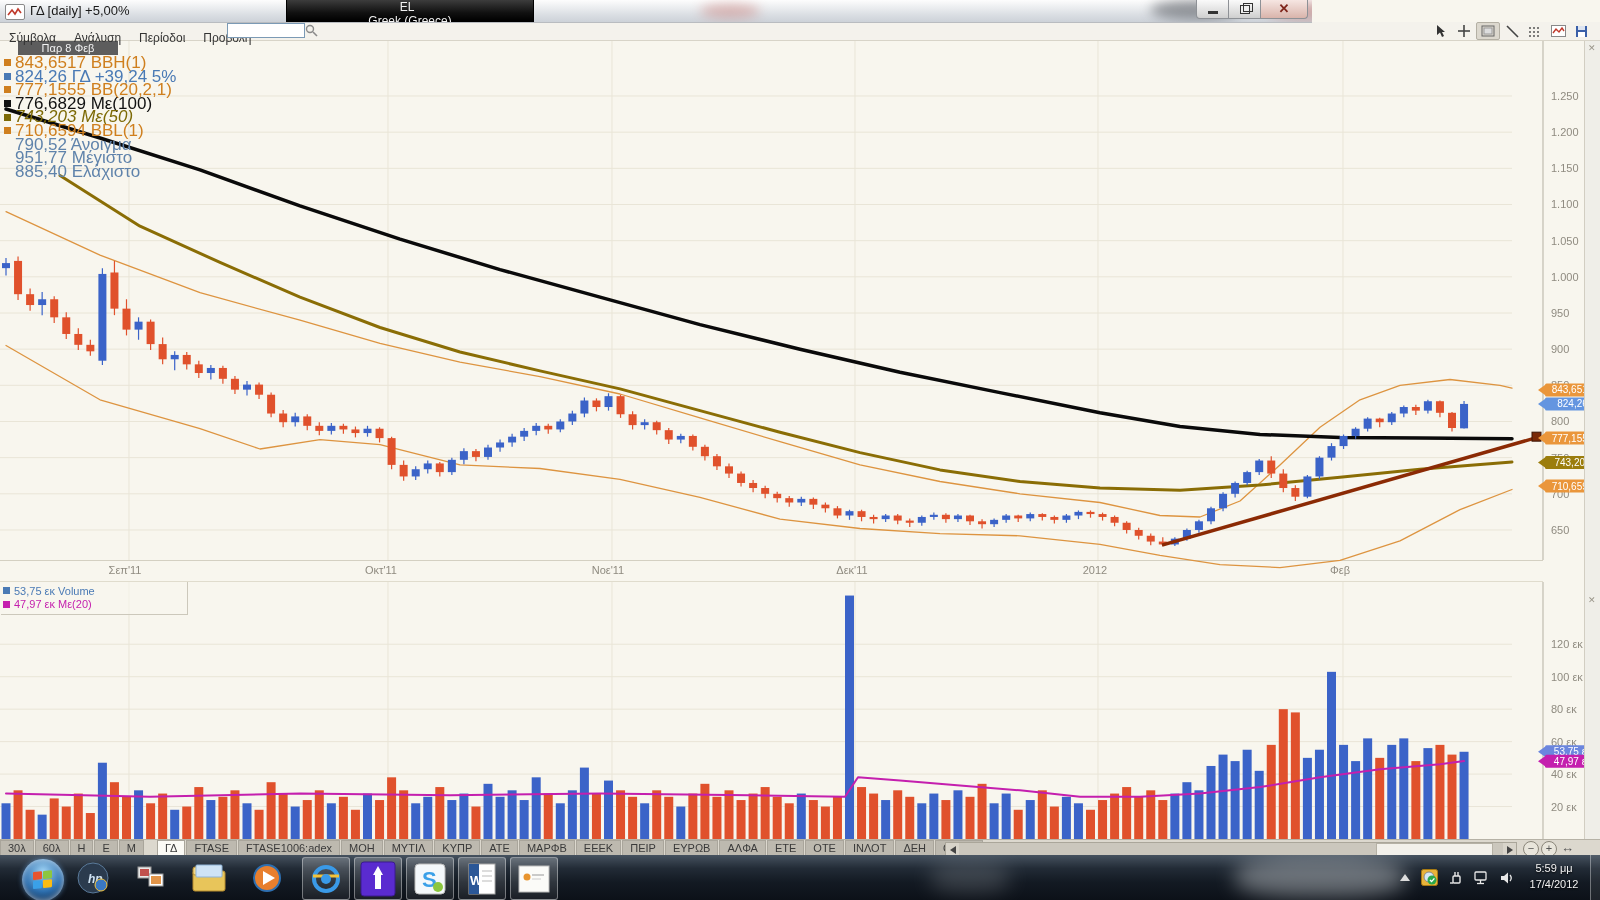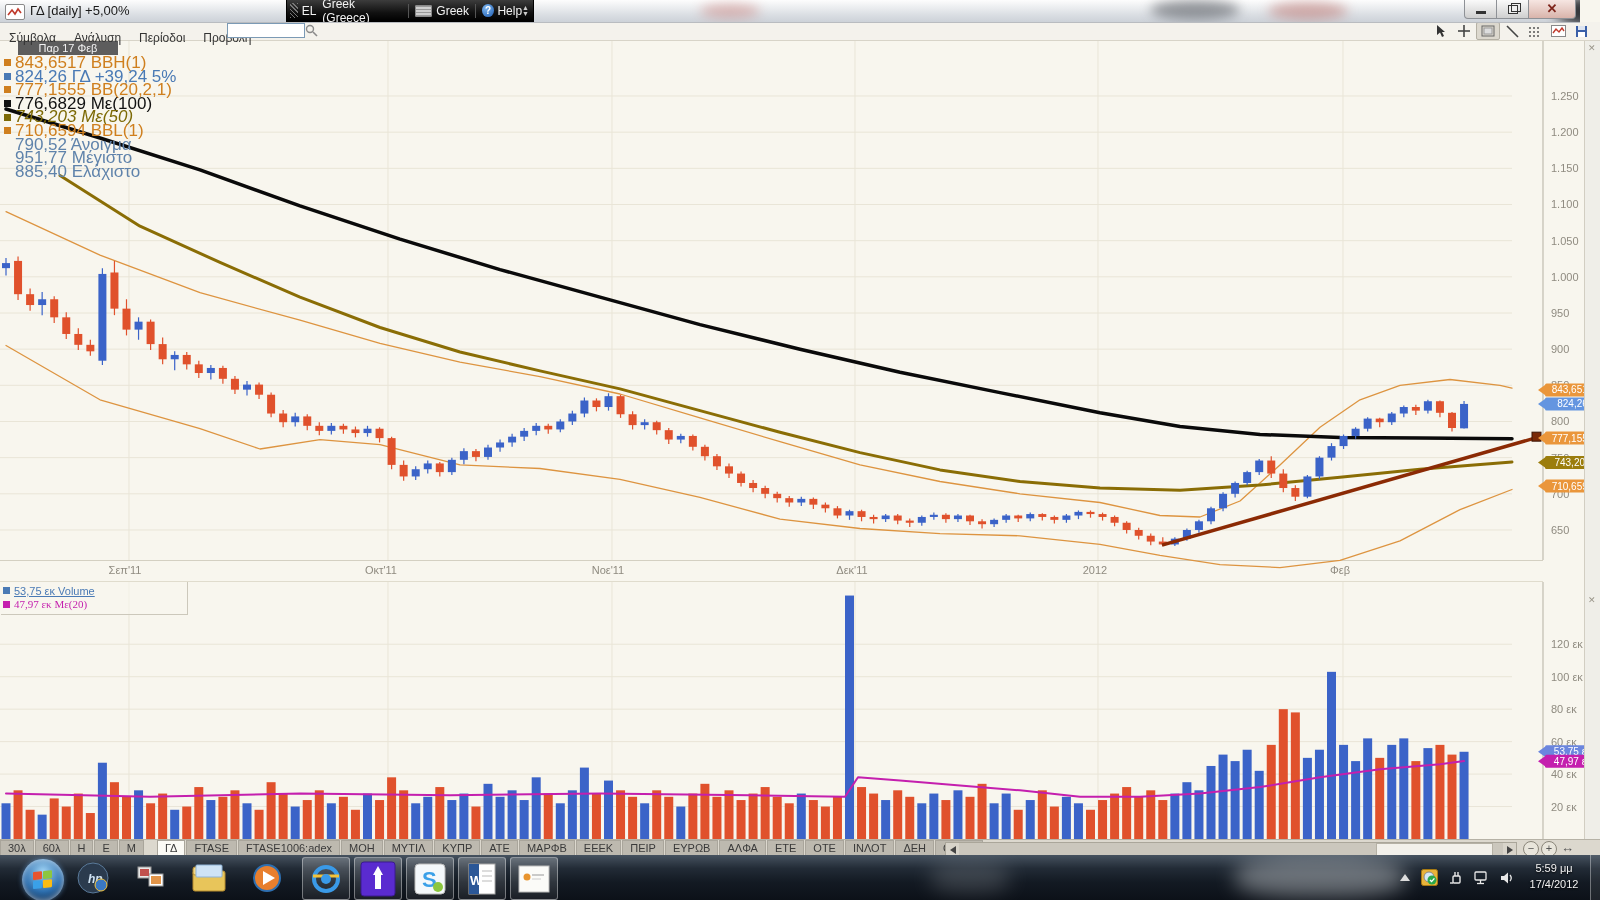--- a/index.html
+++ b/index.html
@@ -1,26 +1,26 @@
 <!DOCTYPE html>
 <html><head>
 <meta charset="utf-8">
 <style>
   html,body{margin:0;padding:0;background:#111;}
   .screen{position:relative;width:1600px;height:900px;overflow:hidden;background:#f8f6ee;
           font-family:"Liberation Sans",sans-serif;-webkit-font-smoothing:antialiased;}
 
   
-  .titlebar{position:absolute;left:0;top:0;width:1580px;height:22px;
+  .titlebar{position:absolute;left:0;top:0;width:1312px;height:22px;
             background:linear-gradient(#fdfdfd,#d9dde2 70%,#cdd2d8);border-bottom:1px solid #b9bcc0;overflow:hidden;z-index:40;}
   .blob{position:absolute;filter:blur(6px);border-radius:50%;}
   .title-icon{position:absolute;left:5px;top:4px;width:18px;height:14px;background:#fff;border:1px solid #8a8a8a;border-radius:2px;}
   .title-text{position:absolute;left:30px;top:3px;font-size:13px;color:#1a1a1a;}
   .langbar{position:absolute;left:286px;top:0;width:246px;height:21px;background:linear-gradient(#3c3c3c,#111 60%,#000);
-           border:1px solid #000;border-top:none;color:#f2f2f2;font-size:12px;display:flex;align-items:center;z-index:41;}
+           border:1px solid #000;border-top:none;color:#f2f2f2;font-size:12px;display:flex;align-items:center;z-index:41;flex-direction:column;}
   .grip{width:8px;height:15px;margin:0 4px 0 3px;
         background:repeating-linear-gradient(45deg,#777 0 1px,transparent 1px 3px);}
   .lb-sep{width:1px;height:14px;background:#555;margin:0 6px;}
   .kbd-icon{width:16px;height:10px;background:#cfcfcf;border:1px solid #888;border-radius:1px;margin-right:4px;
             background-image:linear-gradient(#999 1px,transparent 1px);background-size:3px 3px;}
   .help-icon{width:13px;height:13px;border-radius:50%;background:radial-gradient(circle at 35% 30%,#7db6f0,#1d5bb0);
              color:#fff;font-size:10px;font-weight:bold;text-align:center;line-height:13px;margin-right:3px;}
   .lb-arrows{margin-left:auto;margin-right:4px;font-size:7px;line-height:6px;color:#ccc;text-align:center;}
   .winbtns{position:absolute;right:4px;top:0;height:18px;display:flex;z-index:42;}
   .winbtn{width:31px;height:18px;border:1px solid #8e9196;border-top:none;background:linear-gradient(#fafafa,#cfcfcf);
@@ -670,21 +670,21 @@
         <span class="mtool">
           <svg width="13" height="13">
             <rect x="1" y="1" width="11" height="11" fill="#3a5fa8"></rect>
             <rect x="3" y="1" width="7" height="4" fill="#dde4f0"></rect>
             <rect x="3" y="7" width="7" height="5" fill="#fff"></rect>
           </svg>
         </span>
       </span>
   </div>
 
-  <div class="date-header">Παρ 17 Φεβ</div>
+  <div class="date-header">Παρ 8 Φεβ</div>
   <div class="legend" id="price-legend">
       <div class="leg-row">
         <span class="leg-sq" style="background: rgb(207, 127, 30);"></span>
         <span style="color: rgb(207, 127, 30);">843,6517 BBH(1)</span>
       </div>
       <div class="leg-row">
         <span class="leg-sq" style="background: rgb(74, 122, 181);"></span>
         <span style="color: rgb(74, 122, 181);">824,26 ΓΔ +39,24 5%</span>
       </div>
       <div class="leg-row">
@@ -713,25 +713,25 @@
       </div>
       <div class="leg-row">
         <span class="leg-sq" style="background: transparent;"></span>
         <span style="color: rgb(95, 131, 171);">885,40 Ελάχιστο</span>
       </div>
     </div>
 
   <div class="vol-legend" id="vol-legend">
       <div class="leg-row">
         <span class="leg-sq" style="background: rgb(74, 122, 181);"></span>
-        <span style="color: rgb(74, 122, 181); text-decoration: underline;">53,75 εκ Volume</span>
+        <span style="color: rgb(74, 122, 181);">53,75 εκ Volume</span>
       </div>
       <div class="leg-row">
         <span class="leg-sq" style="background: rgb(196, 31, 174);"></span>
-        <span style="color: rgb(196, 31, 174); font-family: Liberation Serif, serif;">47,97 εκ Με(20)</span>
+        <span style="color: rgb(196, 31, 174);">47,97 εκ Με(20)</span>
       </div>
     </div>
 
   <div class="right-strip">
     <span class="strip-x" style="top:3px">✕</span>
     <span class="strip-x" style="top:555px">✕</span>
   </div>
 
   <div class="tabbar">
     <span id="tabs"><span class="tab">30λ</span><span class="tab">60λ</span><span class="tab">Η</span><span class="tab">Ε</span><span class="tab">Μ</span><span class="tab-gap"></span><span class="tab active">ΓΔ</span><span class="tab">FTASE</span><span class="tab">FTASE1006:adex</span><span class="tab">ΜΟΗ</span><span class="tab">ΜΥΤΙΛ</span><span class="tab">ΚΥΠΡ</span><span class="tab">ΑΤΕ</span><span class="tab">ΜΑΡΦΒ</span><span class="tab">ΕΕΕΚ</span><span class="tab">ΠΕΙΡ</span><span class="tab">ΕΥΡΩΒ</span><span class="tab">ΑΛΦΑ</span><span class="tab">ΕΤΕ</span><span class="tab">ΟΤΕ</span><span class="tab">ΙΝΛΟΤ</span><span class="tab">ΔΕΗ</span><span class="tab">ΟΠΑΠ</span></span>

